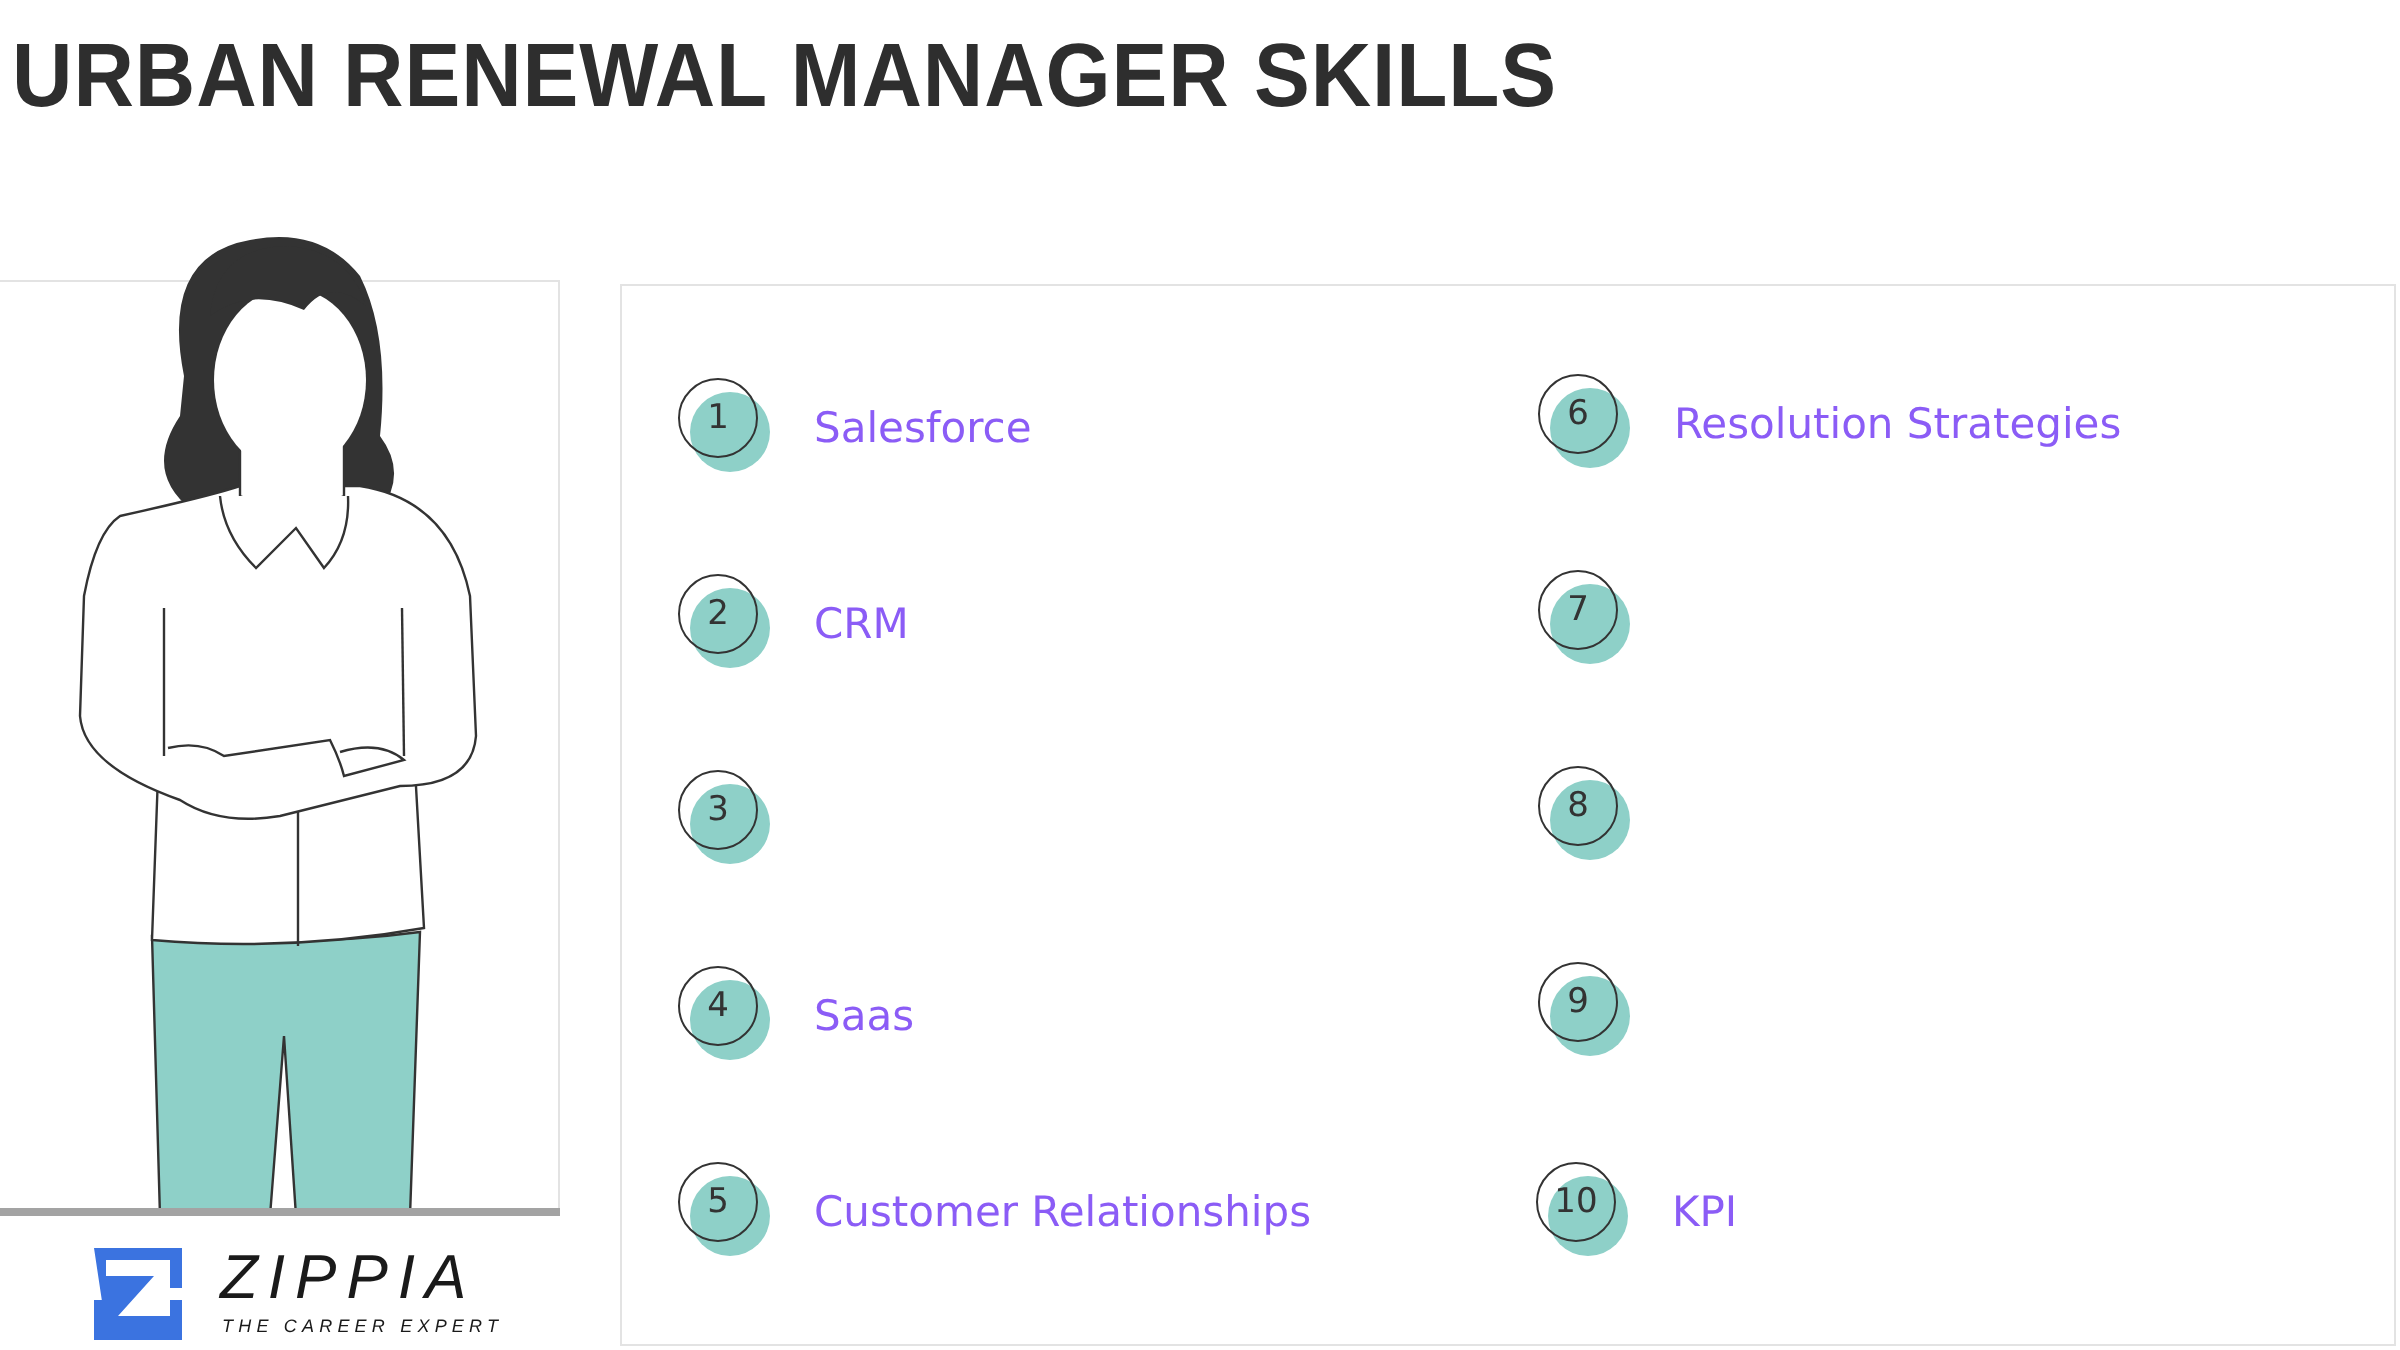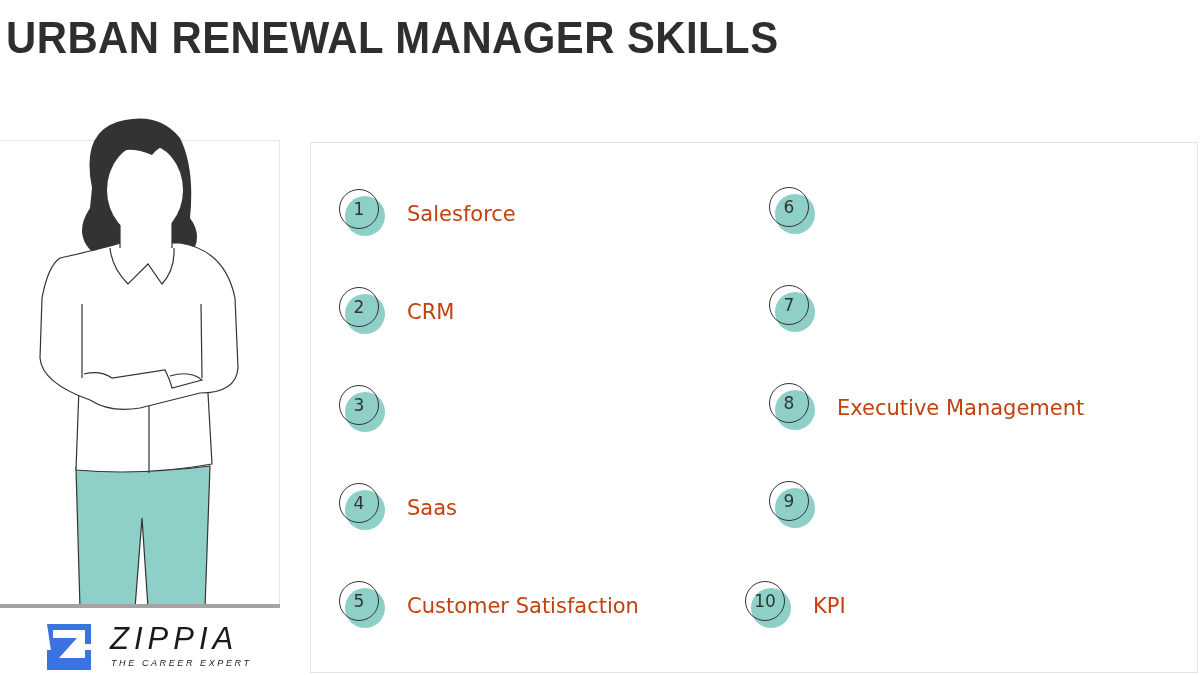--- a/index.html
+++ b/index.html
@@ -40,21 +40,21 @@
     .badge .fill {
       position: absolute; left: 6px; top: 7px; width: 40px; height: 40px; border-radius: 50%;
       background: #8ed0c8;
     }
     .badge .ring {
       position: absolute; left: 0; top: 0; width: 40px; height: 40px; border-radius: 50%;
       border: 1.2px solid #333; box-sizing: border-box;
       display: flex; align-items: center; justify-content: center;
       font-size: 17px; color: #333;
     }
-    .label { font-size: 21px; color: #c2410c; }
+    .label { font-size: 21px; color: #8b5cf6; }
   </style>
 </head>
 <body>
 
 <h1 class="title">URBAN RENEWAL MANAGER SKILLS</h1>
 
 <div class="left-card"></div>
 
 <svg class="figure" viewBox="0 0 280 500">
 
@@ -114,47 +114,47 @@
         <div class="fill"></div>
         <div class="ring">4</div>
       </div>
     <span class="label">Saas</span>
   </div>
   <div class="skill" style="left:28px; top:438px;">
     <div class="badge">
         <div class="fill"></div>
         <div class="ring">5</div>
       </div>
-    <span class="label">Customer Satisfaction</span>
+    <span class="label">Customer Relationships</span>
   </div>
   <div class="skill" style="left:458px; top:44px;">
     <div class="badge">
         <div class="fill"></div>
         <div class="ring">6</div>
       </div>
+    <span class="label">Resolution Strategies</span>
   </div>
   <div class="skill" style="left:458px; top:142px;">
     <div class="badge">
         <div class="fill"></div>
         <div class="ring">7</div>
       </div>
   </div>
   <div class="skill" style="left:458px; top:240px;">
     <div class="badge">
         <div class="fill"></div>
         <div class="ring">8</div>
       </div>
-    <span class="label">Executive Management</span>
   </div>
   <div class="skill" style="left:458px; top:338px;">
     <div class="badge">
         <div class="fill"></div>
         <div class="ring">9</div>
       </div>
   </div>
-  <div class="skill" style="left:434px; top:438px;">
+  <div class="skill" style="left:457px; top:438px;">
     <div class="badge">
         <div class="fill"></div>
         <div class="ring">10</div>
       </div>
     <span class="label">KPI</span>
   </div>
 </div>
 
 </body></html>

